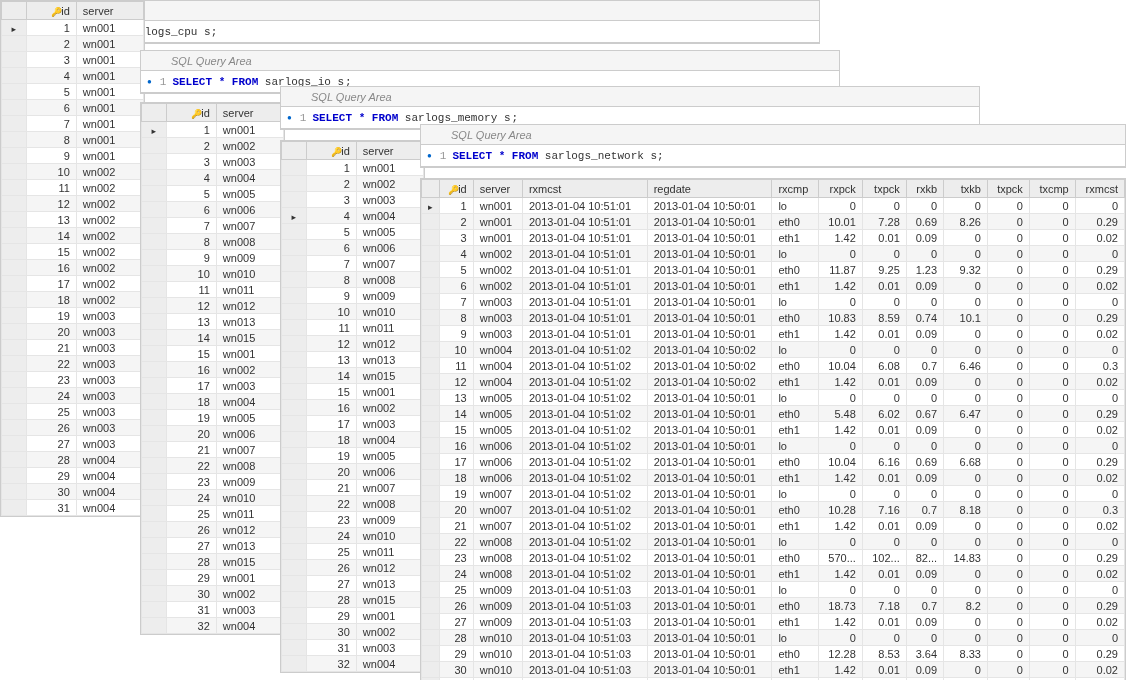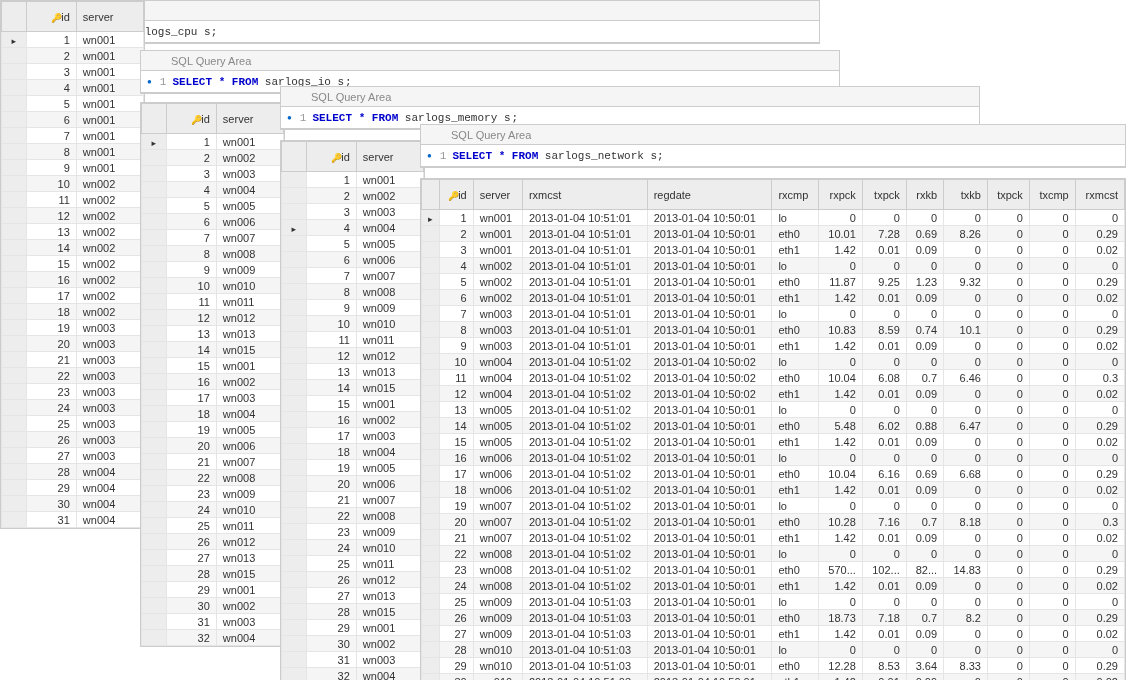--- a/index.html
+++ b/index.html
@@ -23,20 +23,21 @@
     background: #f5f5f5;
     border-bottom: 1px solid #ccc;
     display: flex;
     align-items: center;
     padding-left: 20px;
   }
   .tab {
     padding: 2px 10px;
     color: #888;
     font-size: 11px;
+    font-style: italic;
   }
   .sql-area {
     display: flex;
     align-items: center;
     padding: 4px 6px;
     border-bottom: 1px solid #ccc;
     font-family: "Courier New", monospace;
     font-size: 11px;
     background: #fff;
     min-height: 22px;
@@ -59,21 +60,21 @@
     font-size: 11px;
     width: 100%;
   }
   table.grid th {
     background: #ededed;
     border: 1px solid #ccc;
     padding: 2px 6px;
     font-weight: normal;
     text-align: left;
     color: #333;
-    height: 30px;
+    height: 18px;
   }
   table.grid th.num, table.grid td.num { text-align: right; }
   table.grid td {
     border: 1px solid #e5e5e5;
     padding: 1px 6px;
     height: 16px;
     white-space: nowrap;
   }
   table.grid tr:nth-child(even) td {
     background: #f5f5f5;
@@ -889,21 +890,21 @@
         </tr>
         <tr>
           <td class="row-marker"></td>
           <td class="num">14</td>
           <td>wn005</td>
           <td>2013-01-04 10:51:02</td>
           <td>2013-01-04 10:50:01</td>
           <td>eth0</td>
           <td class="num">5.48</td>
           <td class="num">6.02</td>
-          <td class="num">0.88</td>
+          <td class="num">0.67</td>
           <td class="num">6.47</td>
           <td class="num">0</td>
           <td class="num">0</td>
           <td class="num">0.29</td>
         </tr>
         <tr>
           <td class="row-marker"></td>
           <td class="num">15</td>
           <td>wn005</td>
           <td>2013-01-04 10:51:02</td>

